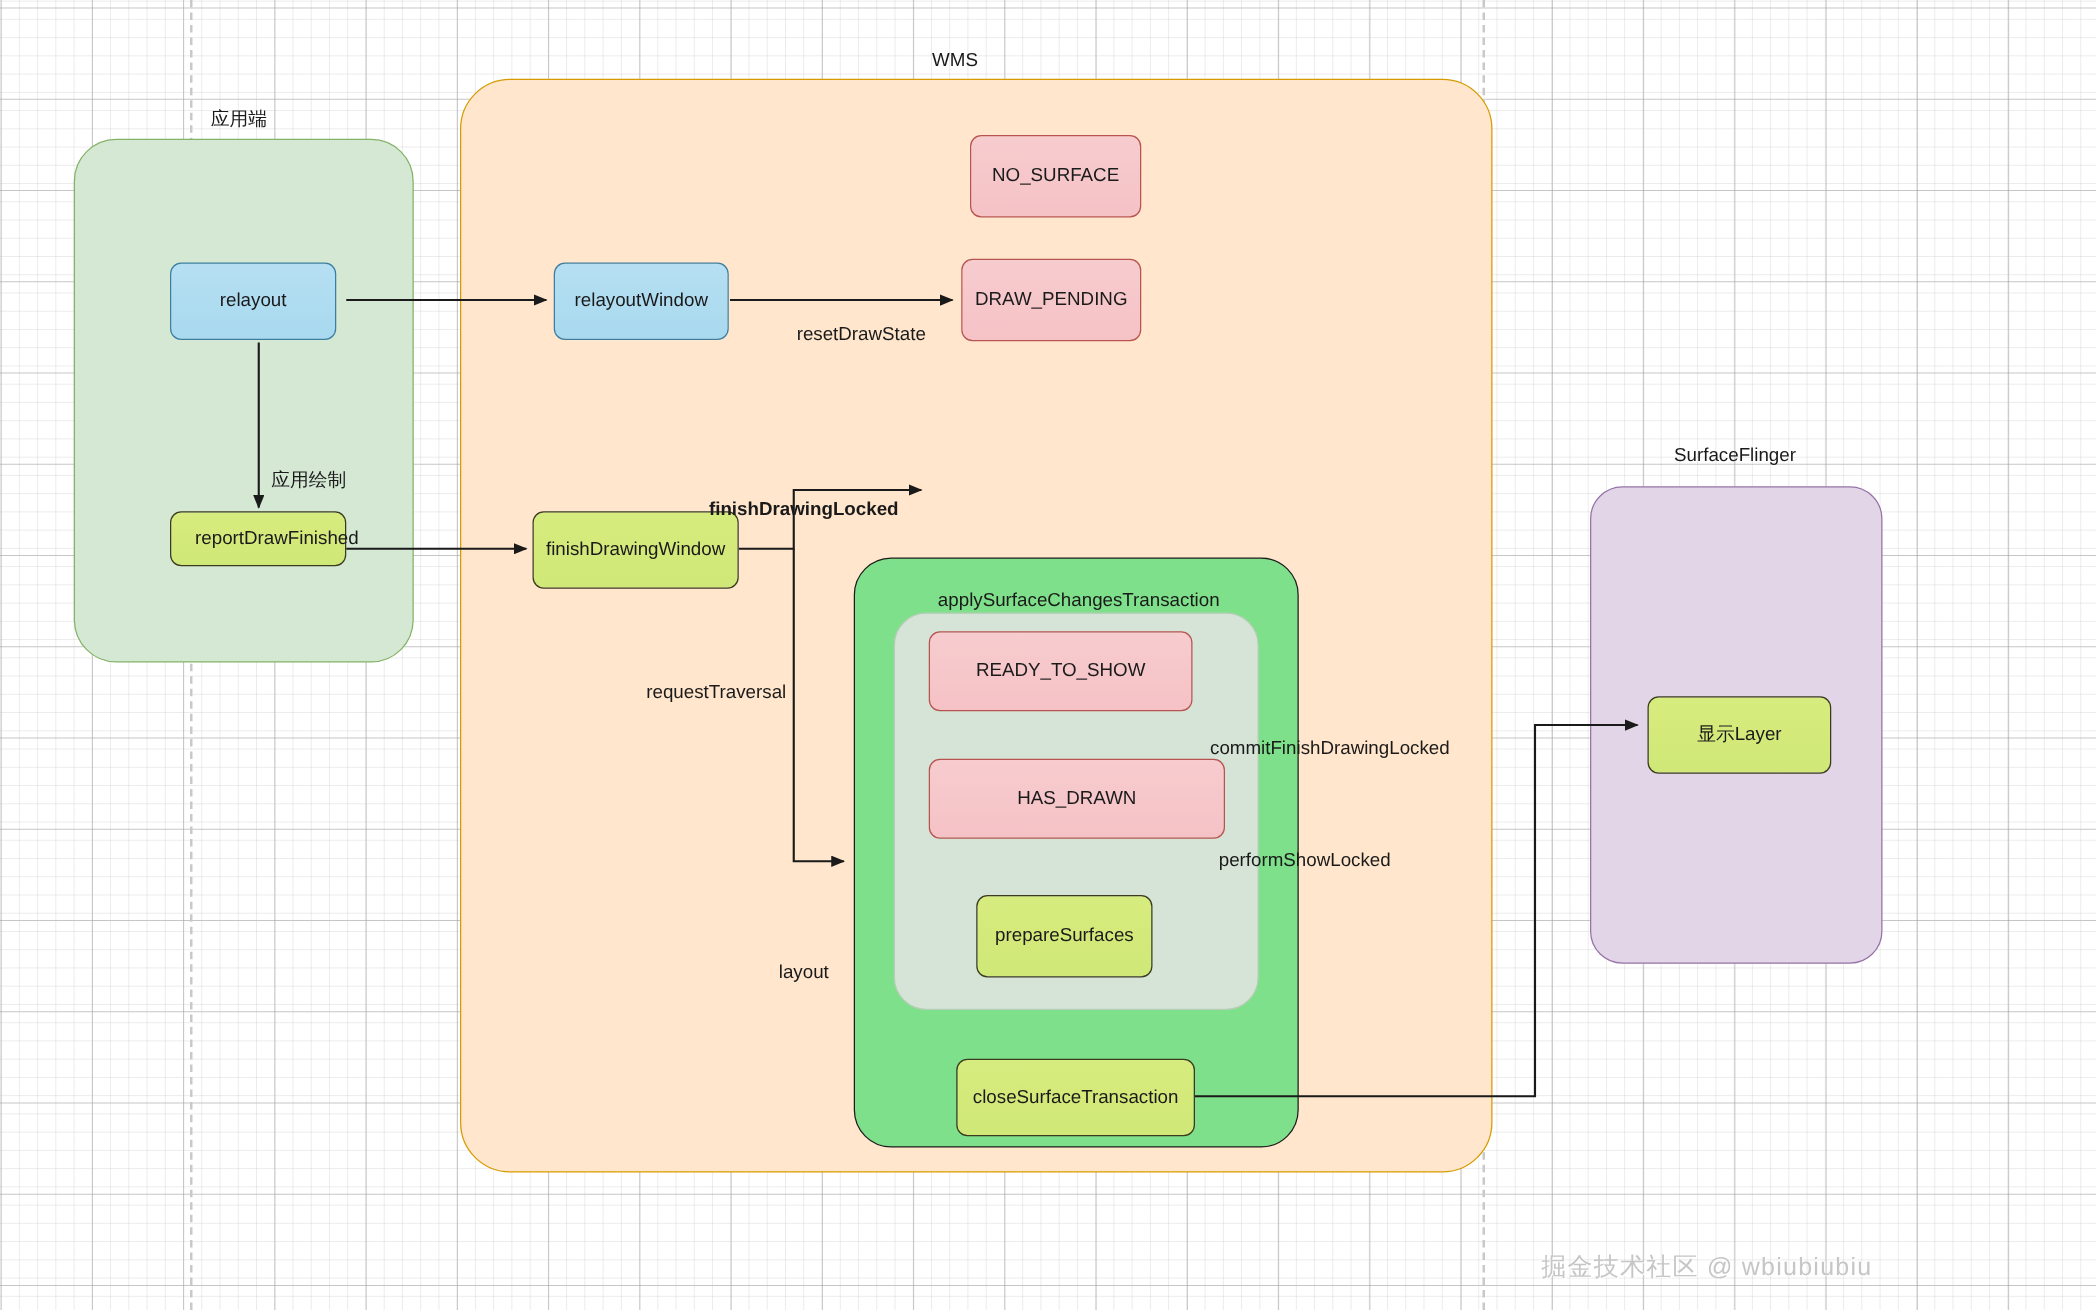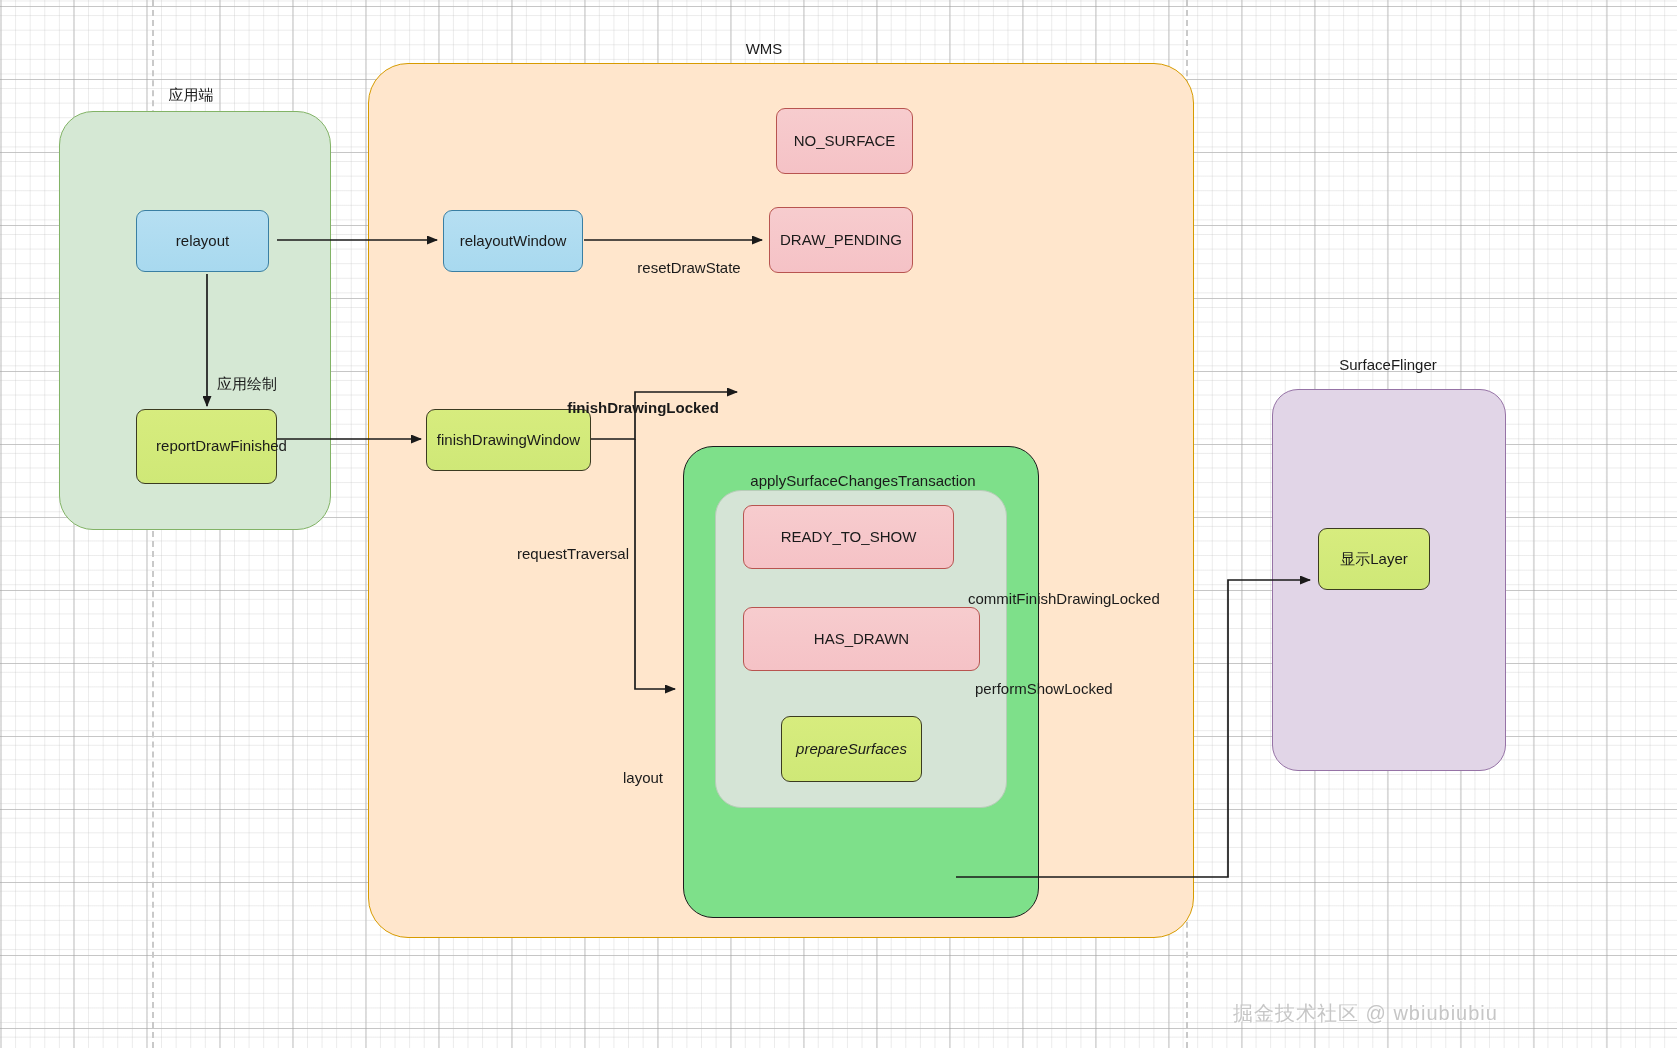--- a/index.html
+++ b/index.html
@@ -169,39 +169,40 @@
       <path d="M591,439 L635,439 L635,392 L737,392" marker-end="url(#arrow)"></path>
 
       <path d="M635,439 L635,689 L675,689" marker-end="url(#arrow)"></path>
 
       <path d="M956,877 L1228,877 L1228,580 L1310,580" marker-end="url(#arrow)"></path>
     </g>
   </svg>
 
   <div class="node node-blue" style="left:136px; top:210px; width:133px; height:62px;">relayout</div>
 
-  <div class="node node-lime" style="left:136px; top:409px; width:141px; height:75px;padding-left:30px;">reportDrawFinished</div>
+  <div class="node node-lime" style="left:136px; top:409px; width:141px; height:44px;padding-left:30px;">reportDrawFinished</div>
 
   <div class="node node-blue" style="left:443px; top:210px; width:140px; height:62px;">relayoutWindow</div>
 
   <div class="node node-lime" style="left:426px; top:409px; width:165px; height:62px;">finishDrawingWindow</div>
 
   <div class="node node-pink" style="left:776px; top:108px; width:137px; height:66px;">NO_SURFACE</div>
 
   <div class="node node-pink" style="left:769px; top:207px; width:144px; height:66px;">DRAW_PENDING</div>
 
 
   <div class="node node-pink" style="left:743px; top:505px; width:211px; height:64px;">READY_TO_SHOW</div>
 
   <div class="node node-pink" style="left:743px; top:607px; width:237px; height:64px;">HAS_DRAWN</div>
 
-  <div class="node node-lime" style="left:781px; top:716px; width:141px; height:66px;font-style:italic;">prepareSurfaces</div>
-
-
-  <div class="node node-lime" style="left:1318px; top:528px; width:112px; height:62px;">显示Layer</div>
+  <div class="node node-lime" style="left:781px; top:716px; width:141px; height:66px;">prepareSurfaces</div>
+
+  <div class="node node-lime" style="left:765px; top:847px; width:191px; height:62px;">closeSurfaceTransaction</div>
+
+  <div class="node node-lime" style="left:1318px; top:557px; width:147px; height:62px;">显示Layer</div>
 
   <div class="label center" style="left:247px; top:331px;">应用绘制</div>
 
   <div class="label center" style="left:689px; top:215px;">resetDrawState</div>
 
   <div class="label center" style="left:643px; top:355px;font-weight:bold;">finishDrawingLocked</div>
 
   <div class="label center" style="left:573px; top:501px;">requestTraversal</div>
 
   <div class="label center" style="left:643px; top:725px;">layout</div>

